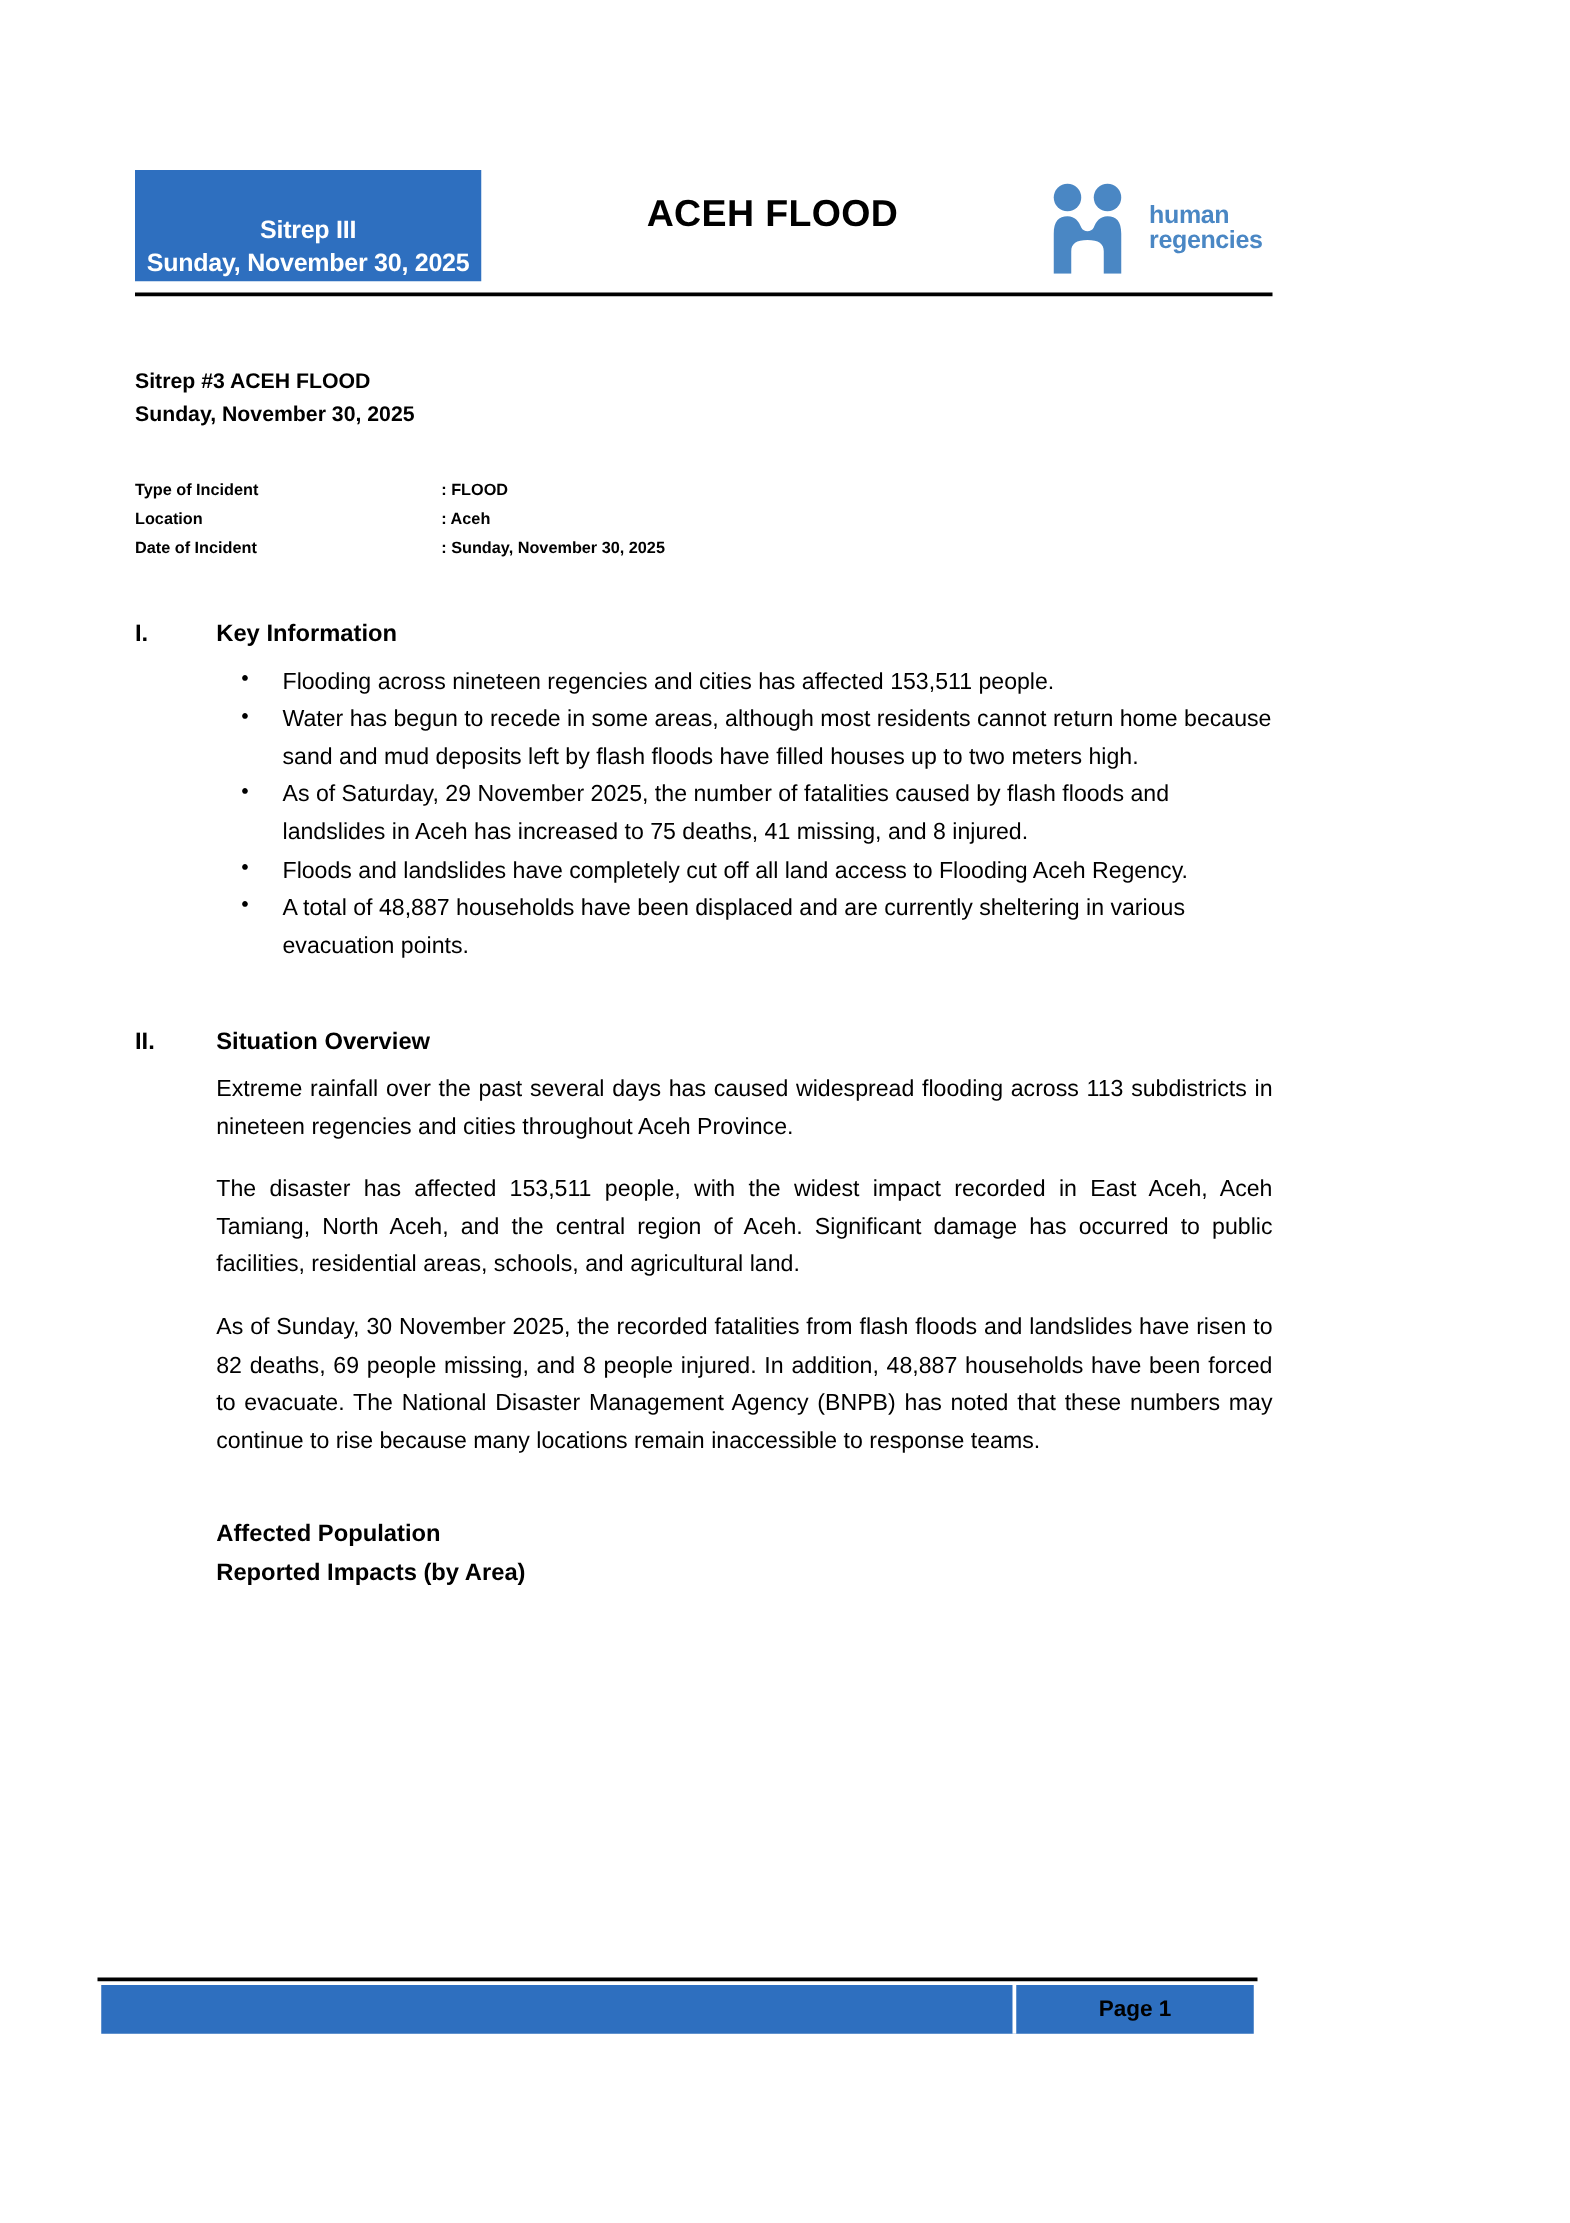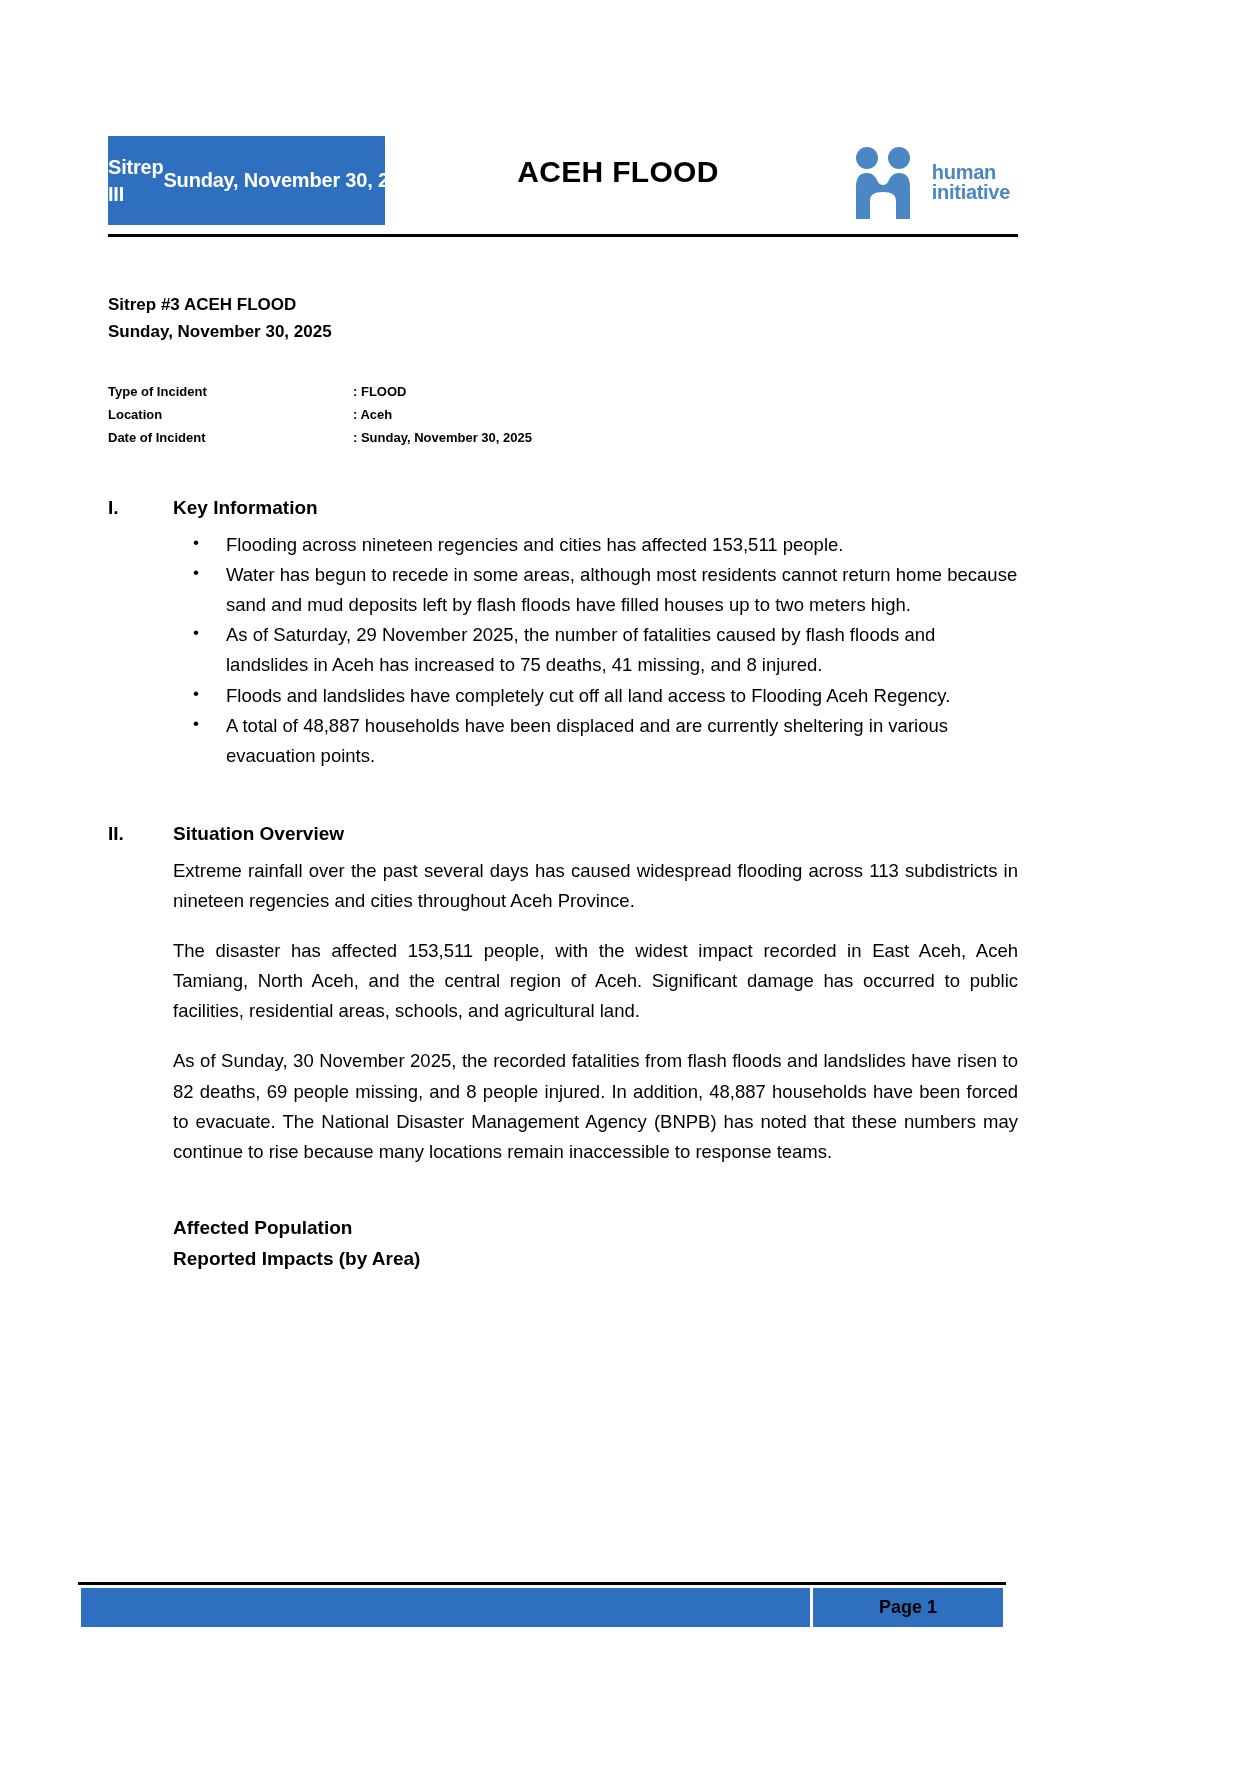--- a/index.html
+++ b/index.html
@@ -34,23 +34,23 @@
   }
   .header-badge {
     position: absolute;
     left: 0;
     top: 5px;
     width: 277px;
     height: 89px;
     background: #2E6FBF;
     color: #ffffff;
     display: flex;
-    flex-direction: row;
+    flex-direction: column;
     align-items: center;
-    justify-content: flex-start;
+    justify-content: flex-end;
     font-weight: bold;
     font-size: 20px;
     line-height: 1.35;
     letter-spacing: -0.2px;
   }
   .header-badge .line2 {
     white-space: nowrap;
   }
   .header-title {
     position: absolute;
@@ -220,21 +220,21 @@
         <circle cx="21" cy="13" r="11" fill="#4A87C4"></circle>
         <circle cx="53" cy="13" r="11" fill="#4A87C4"></circle>
         <path d="M10 42 C10 32 14 28 21 28 C27 28 30 32 32 37
                  C34 41 40 41 42 37 C44 32 47 28 53 28
                  C60 28 64 32 64 42 L64 74 L50 74 L50 56
                  C50 50 46 47 37 47 C28 47 24 50 24 56
                  L24 74 L10 74 Z" fill="#4A87C4"></path>
       </svg>
       <div class="logo-text">
         <span>human</span>
-        <span>initiative</span>
+        <span>regencies</span>
       </div>
     </div>
   </div>
 
   <div class="header-rule"></div>
 
   <div class="content">
 
     <div class="doc-title">
       <div>Sitrep #3 ACEH FLOOD</div>

